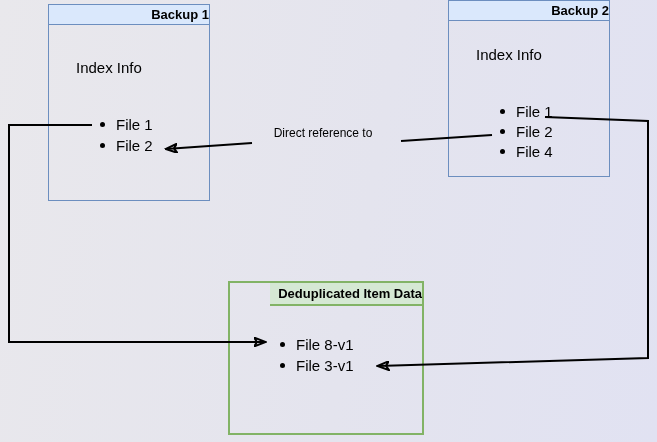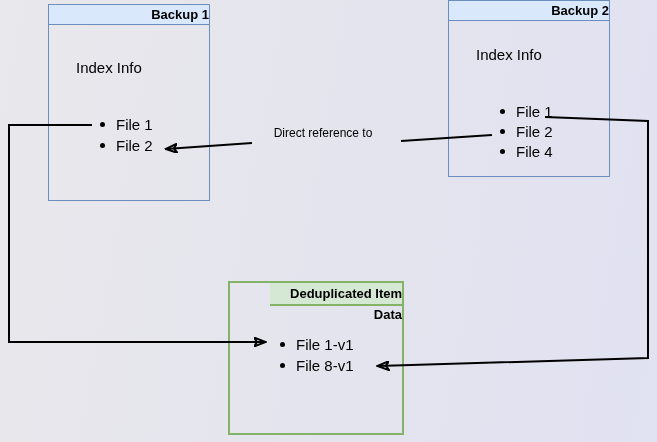--- a/index.html
+++ b/index.html
@@ -72,30 +72,30 @@
           <span class="dot"></span>
           <span>File 2</span>
         </li>
       <li>
           <span class="dot"></span>
           <span>File 4</span>
         </li>
     </ul>
   </div>
 
-  <div class="box green" style="left:228px;top:281px;width:176px;height:154px;padding-left:40px;">
+  <div class="box green" style="left:228px;top:281px;width:196px;height:154px;padding-left:40px;">
     <div class="hdr">Deduplicated Item Data</div>
     <ul class="list li21" style="left:50px;top:51px;">
       <li>
           <span class="dot"></span>
-          <span>File 1-v1</span>
+          <span>File 8-v1</span>
         </li>
       <li>
           <span class="dot"></span>
-          <span>File 8-v1</span>
+          <span>File 3-v1</span>
         </li>
     </ul>
   </div>
 
   <div class="annotation">
     <div>Direct reference to</div>
   </div>
 
 </div>
 

